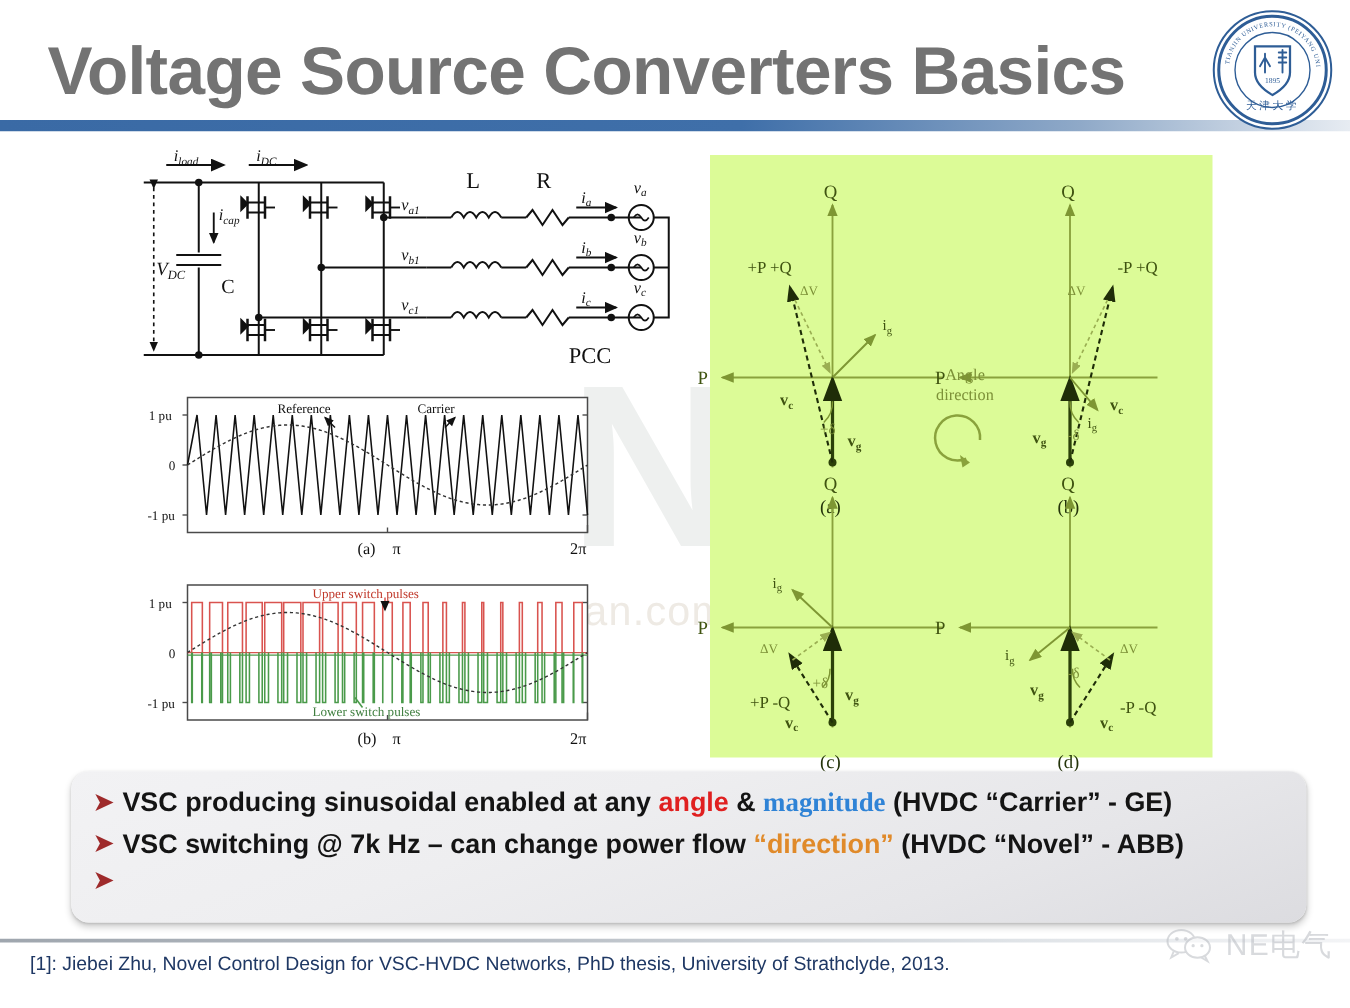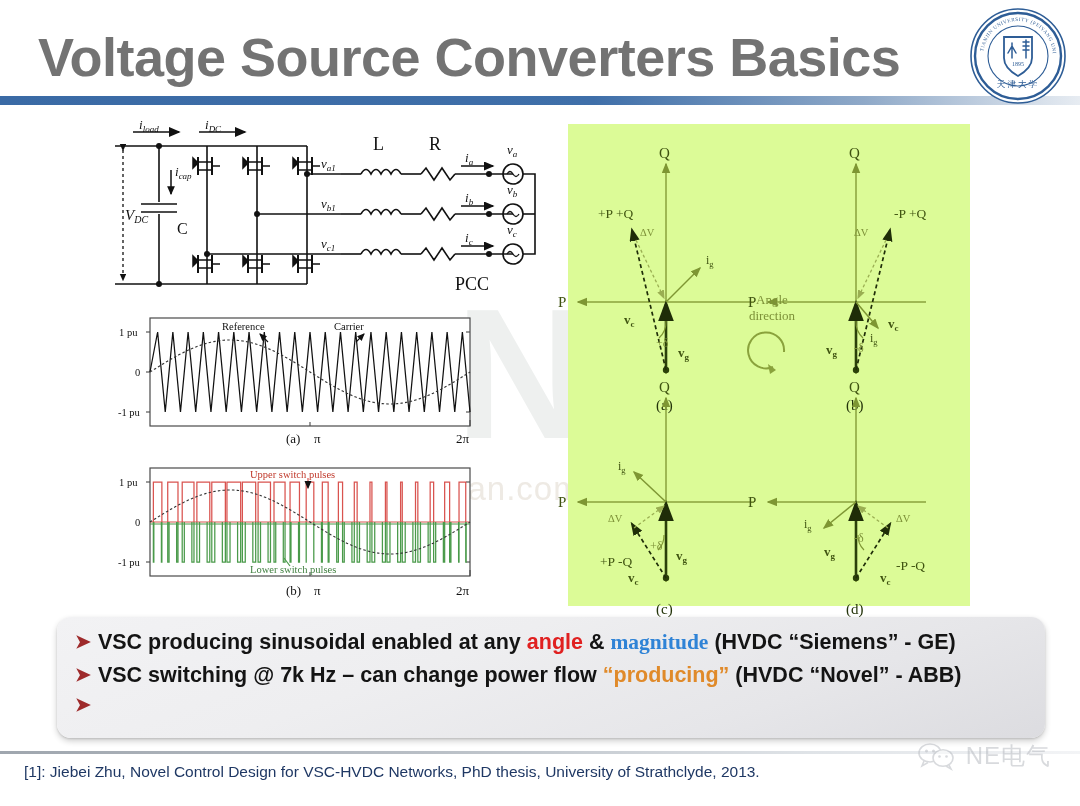--- a/index.html
+++ b/index.html
@@ -96,21 +96,21 @@
     background: linear-gradient(to right, #9fa6ae 0%, #b9bfc6 40%, #dfe3e7 75%, #f3f4f6 100%);
     z-index: 2;
   }
   .footer-ref {
     position: absolute; left: 24px; top: 763px;
     font-size: 15.5px; color: #1f3864;
     font-family: "Liberation Sans", sans-serif;
     white-space: nowrap; z-index: 3;
   }
   .wechat-badge {
-    position: absolute; right: 29px; top: 740px;
+    position: absolute; right: 14px; top: 740px;
     display: flex; align-items: center; gap: 9px;
     z-index: 3; opacity: .55;
   }
   .wechat-badge .wb-text {
     font-size: 24px; color: #b9bcc2;
     font-family: "Liberation Sans", sans-serif;
     letter-spacing: 1px;
   }
 
   svg { display: block; overflow: visible; }
@@ -496,27 +496,27 @@
           <text x="-10" y="222" font-size="15" fill="#24340a">(d)</text>
         </g>
       </g>
     </svg>
   </div>
 
   <div class="bullets">
     <div class="bullet-row">
       <span class="bullet-arrow">➤</span>
       <span>
-        <span>VSC producing sinusoidal enabled at any </span><span class="kw-angle">angle</span><span> &amp; </span><span class="kw-magnitude">magnitude</span><span> (HVDC “Siemens” - GE)</span>
+        <span>VSC producing sinusoidal enabled at any </span><span class="kw-angle">angle</span><span> &amp; </span><span class="kw-magnitude">magnitude</span><span> (HVDC “Carrier” - GE)</span>
       </span>
     </div>
     <div class="bullet-row">
       <span class="bullet-arrow">➤</span>
       <span>
-        <span>VSC switching @ 7k Hz – can change power flow </span><span class="kw-instantly">“producing”</span><span> (HVDC “Novel” - ABB)</span>
+        <span>VSC switching @ 7k Hz – can change power flow </span><span class="kw-instantly">“direction”</span><span> (HVDC “Novel” - ABB)</span>
       </span>
     </div>
     <div class="bullet-row">
       <span class="bullet-arrow">➤</span>
     </div>
   </div>
 
   <div class="footer-rule"></div>
   <div class="footer-ref">[1]: Jiebei Zhu, Novel Control Design for VSC-HVDC Networks, PhD thesis, University of Strathclyde, 2013.</div>
   <div class="wechat-badge">

